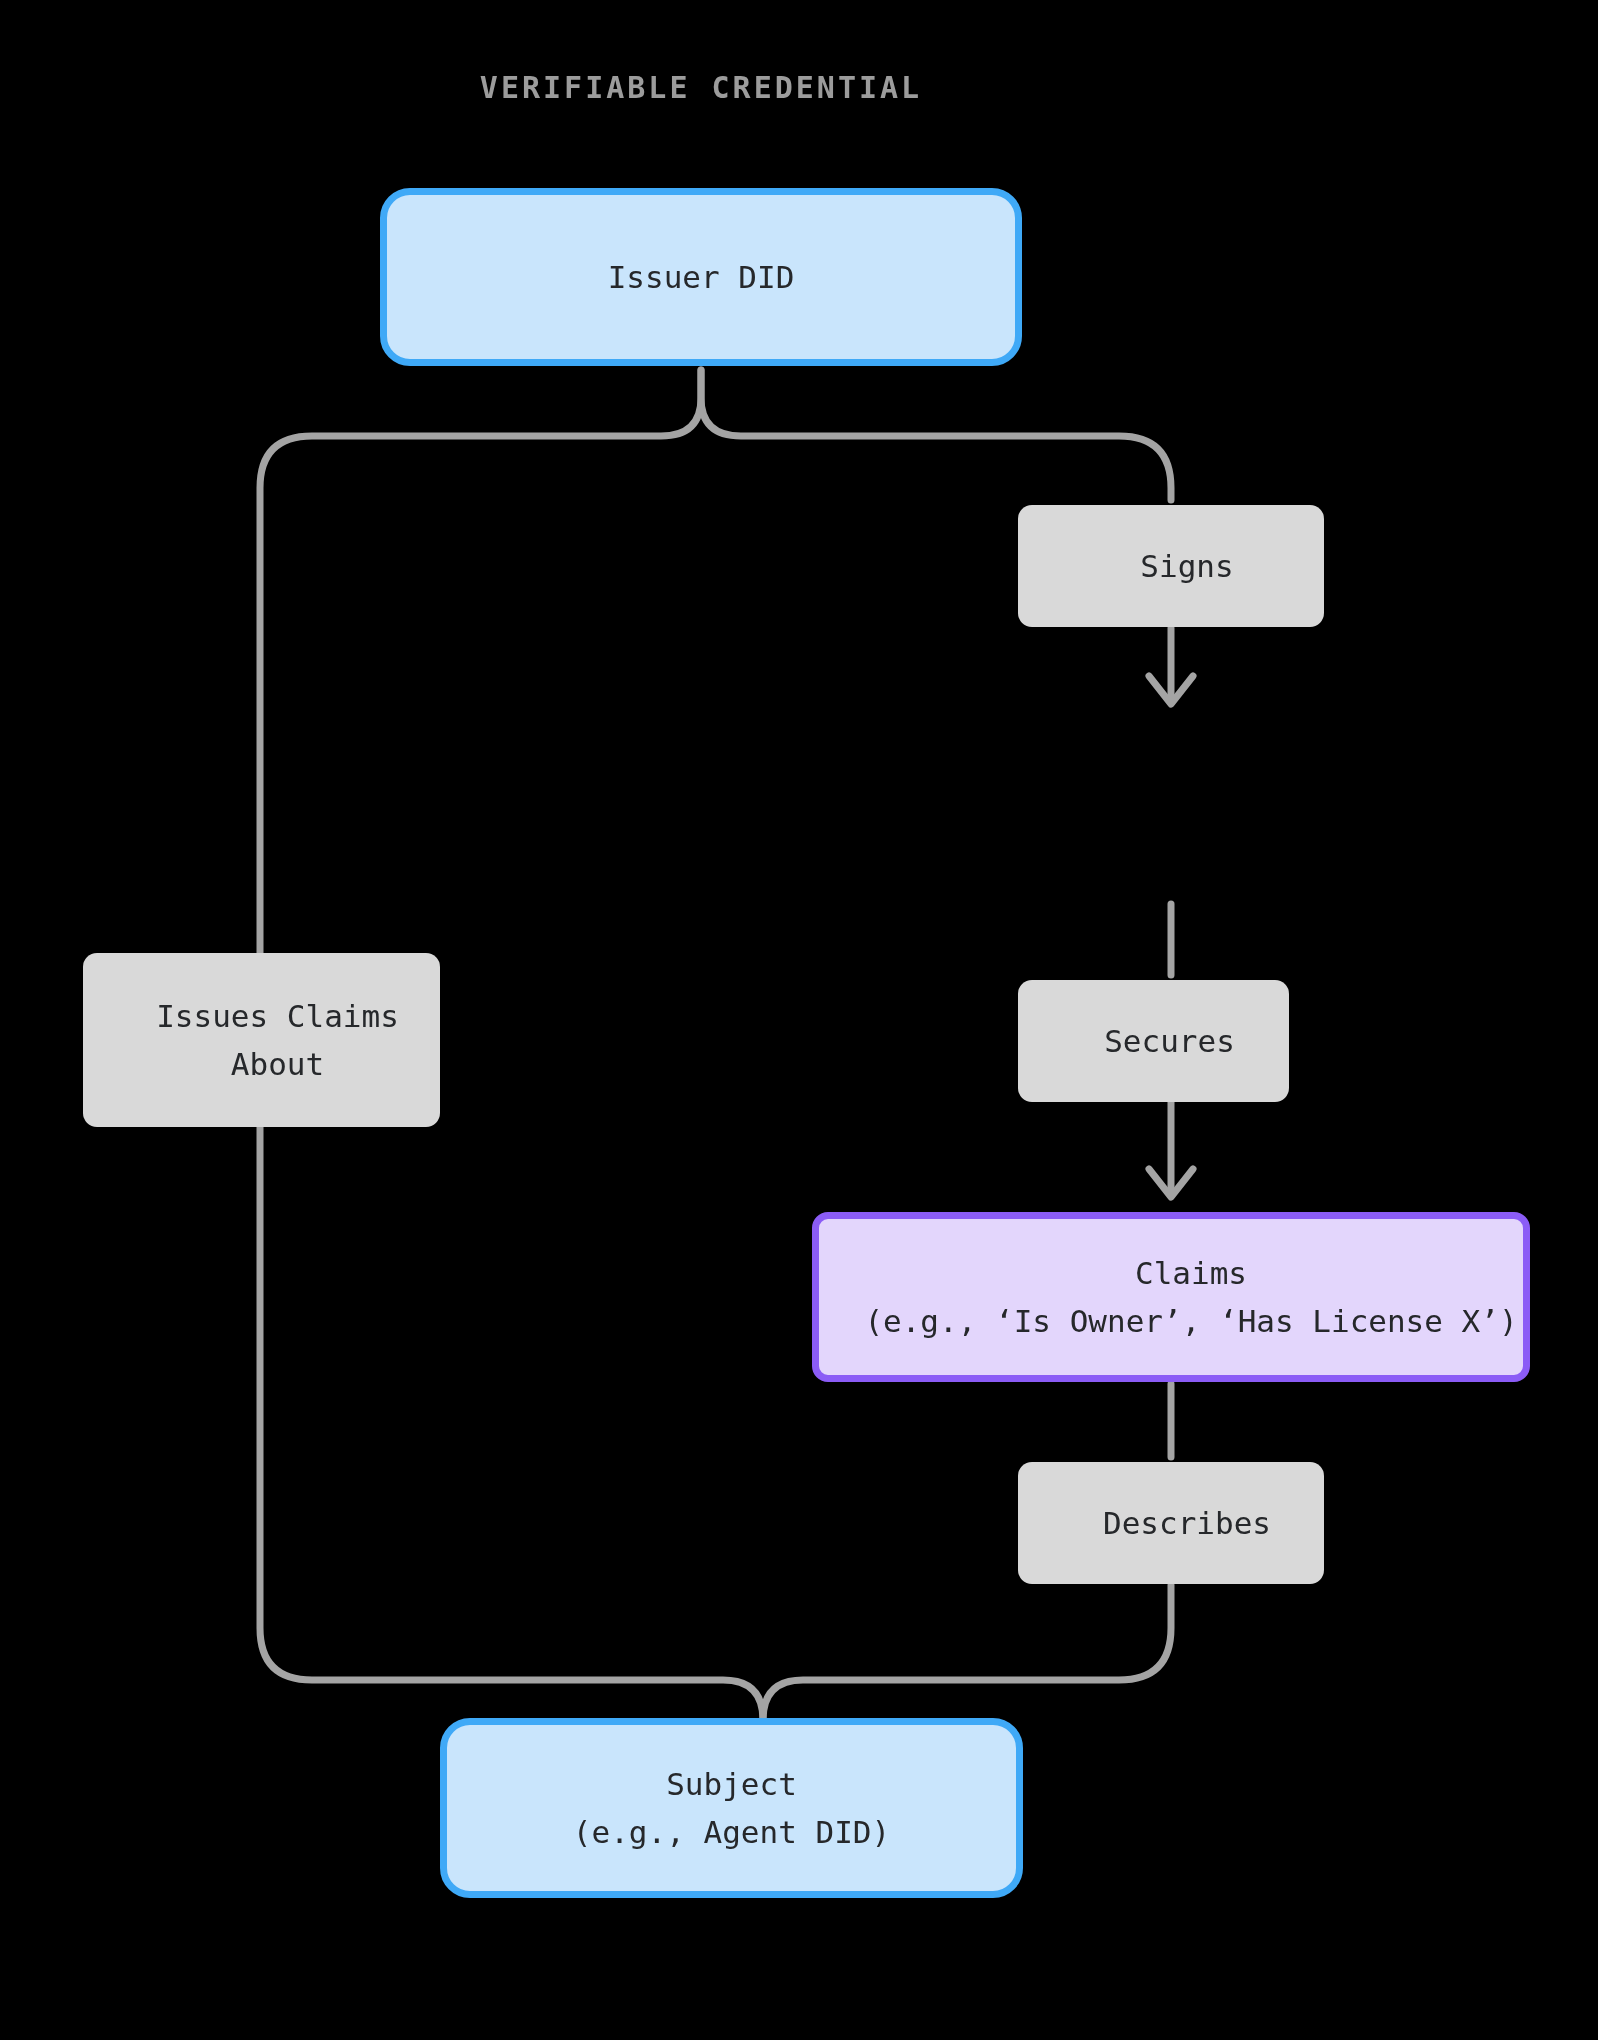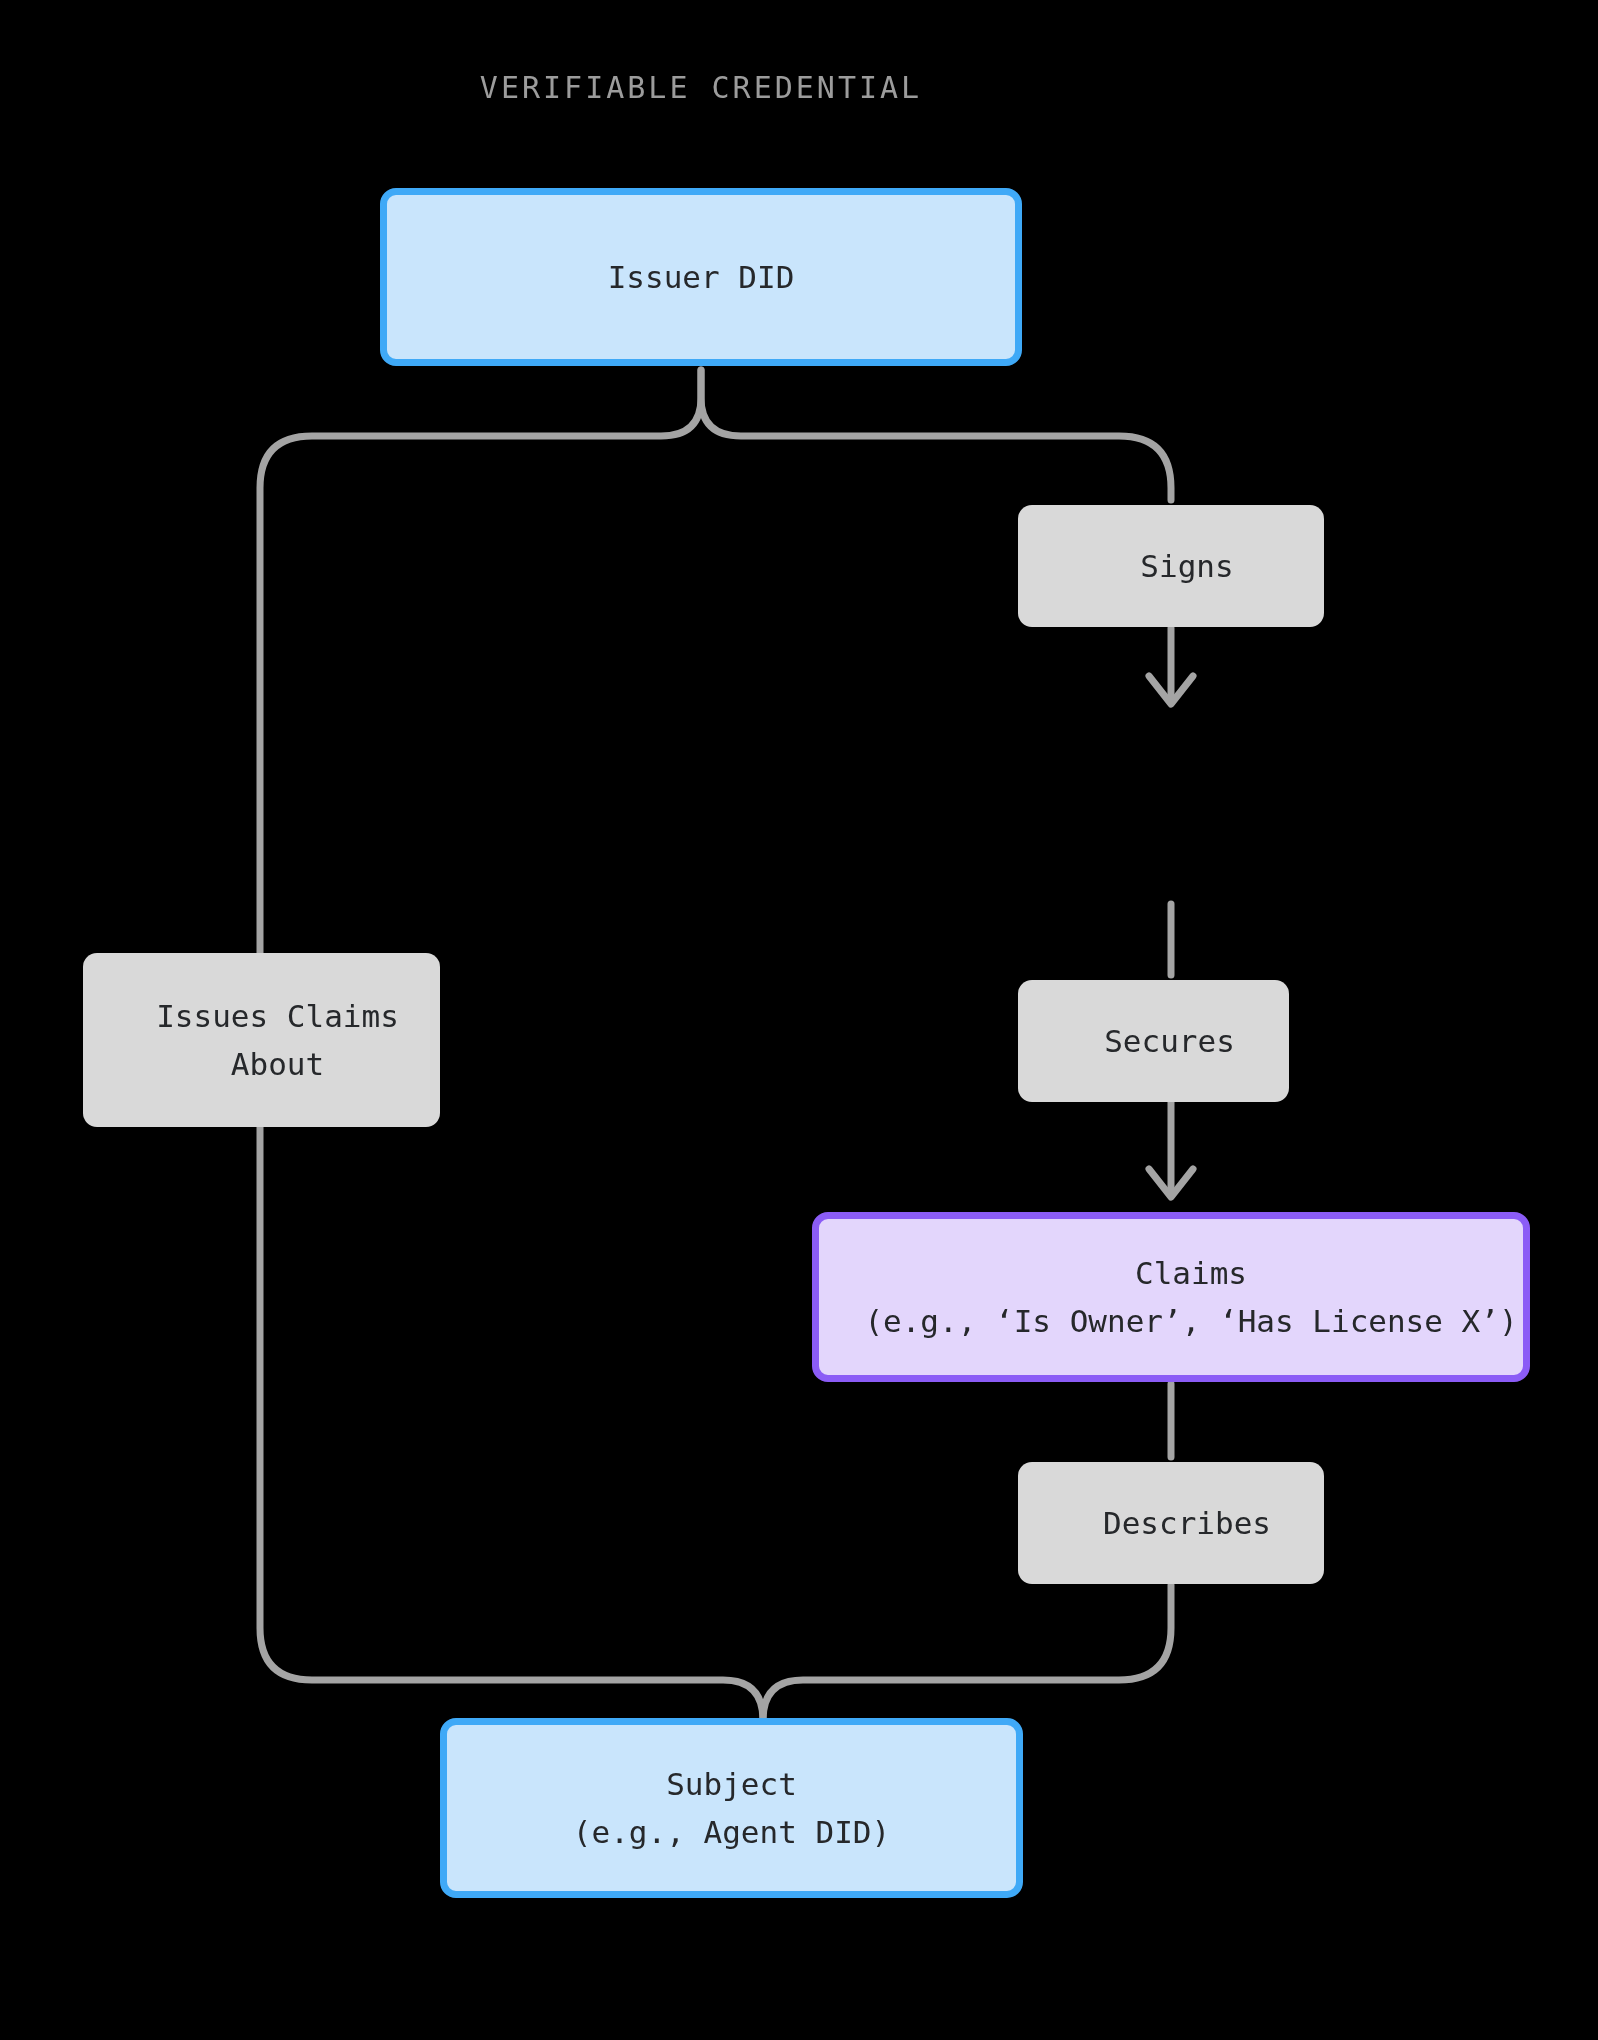--- a/index.html
+++ b/index.html
@@ -10,29 +10,29 @@
   }
   html,body{margin:0;padding:0;background:#000;}
   .canvas{
     position:relative;width:1598px;height:2040px;background:var(--bg);
     font-family:"DejaVu Sans Mono","Liberation Mono",monospace;overflow:hidden;
   }
   svg.edges{position:absolute;left:0;top:0;width:1598px;height:2040px;}
   .edge{stroke:var(--line-gray);stroke-width:7;fill:none;stroke-linecap:round;stroke-linejoin:round;}
   .title{
     position:absolute;left:380px;top:70px;width:642px;text-align:center;
-    font-size:30px;font-weight:normal;letter-spacing:3px;color:var(--title-gray);
+    font-size:30px;font-weight:bold;letter-spacing:3px;color:var(--title-gray);
     white-space:nowrap;
   }
   .box{
     position:absolute;display:flex;flex-direction:column;align-items:center;
     justify-content:center;text-align:center;font-size:31px;line-height:1.55;
     color:var(--text-dark);box-sizing:border-box;white-space:nowrap;
   }
-  .blue{background:var(--blue-fill);border:7px solid var(--accent-blue);border-radius:16px;}
+  .blue{background:var(--blue-fill);border:7px solid var(--accent-blue);border-radius:30px;}
   .purple{background:var(--purple-fill);border:7px solid var(--accent-purple);border-radius:16px;padding-left:40px;}
   .gray{background:var(--box-gray);border-radius:14px;padding-left:32px;}
 </style>
 </head>
 <body>
 
 <div class="canvas">
 
   <svg class="edges" viewBox="0 0 1598 2040">
     <path class="edge" d="M 701 370 L 701 398 Q 701 436 661 436 L 312 436 Q 260 436 260 488 L 260 1628 Q 260 1680 312 1680 L 723 1680 Q 763 1680 763 1720 L 763 1758"></path>

